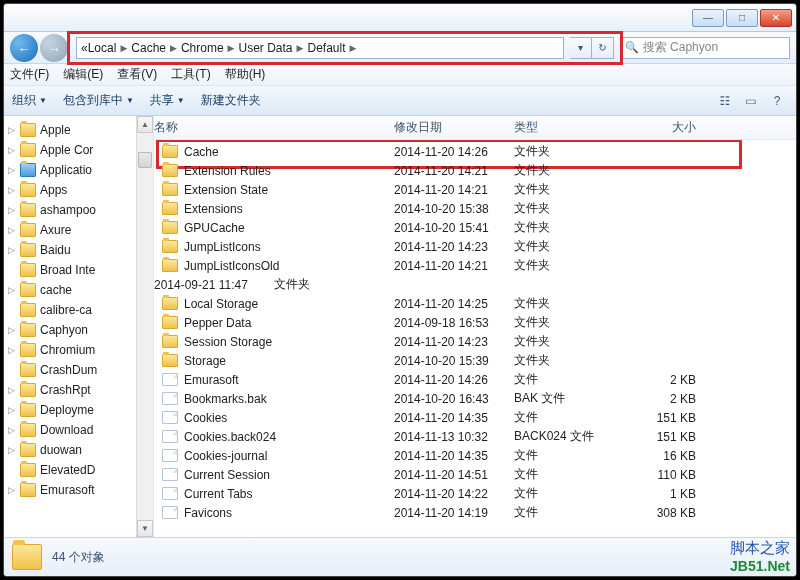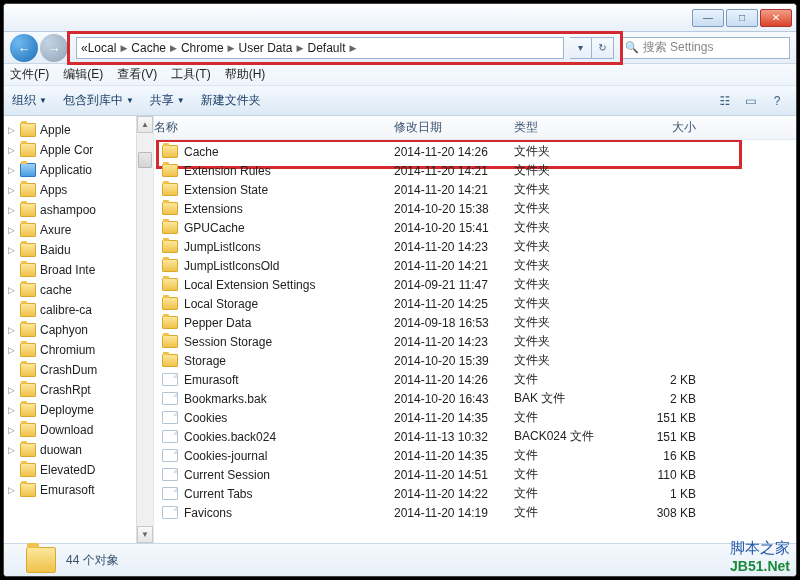--- a/index.html
+++ b/index.html
@@ -40,21 +40,21 @@
 .rows{flex:1;overflow:hidden;padding-top:2px}
 .row{height:19px;display:flex;align-items:center;color:#222;position:relative}
 .row .c-name{display:flex;align-items:center}
 .row .ricon{width:16px;height:13px;margin:0 6px 0 8px}
 .row.folder .ricon{background:linear-gradient(#fce79b,#f0c24a);border:1px solid #d9a82f;border-radius:1px;position:relative}
 .row.folder .ricon::before{content:"";position:absolute;top:-3px;left:0;width:6px;height:3px;background:#f0c24a;border-radius:1px 1px 0 0}
 .row.file .ricon{background:#fff;border:1px solid #b5c4d4;border-radius:1px;position:relative}
 .row.file .ricon::after{content:"";position:absolute;top:0;right:0;width:4px;height:4px;background:linear-gradient(135deg,transparent 50%,#d9e3ed 50%)}
 .row.hl::before{content:"";position:absolute;top:-3px;left:2px;width:580px;height:24px;border:3px solid #d4292f;pointer-events:none}
 .row .c-size{text-align:right;padding-right:8px}
-.statusbar{height:33px;background:linear-gradient(#f5f9fd,#e7eff7);border-top:1px solid #cad8e6;display:flex;align-items:center;padding:0 22px;color:#3a5470}
+.statusbar{height:39px;background:linear-gradient(#f5f9fd,#e7eff7);border-top:1px solid #cad8e6;display:flex;align-items:center;padding:0 8px;color:#3a5470}
 .statusbar .bigicon{width:30px;height:26px;background:linear-gradient(#fce79b,#f0c24a);border:1px solid #d9a82f;border-radius:2px;margin-right:10px;position:relative}
 .statusbar .bigicon::before{content:"";position:absolute;top:-5px;left:0;width:12px;height:5px;background:#f0c24a;border-radius:2px 2px 0 0}
 .watermark{position:absolute;bottom:6px;right:10px;text-align:right;font-family:"SimSun",serif}
 .watermark .l1{color:#2257a8;font-size:15px;font-weight:normal}
 .watermark .l2{color:#1a8a3a;font-size:14px;font-weight:bold}
 .scrollv{position:absolute;right:0;top:0;bottom:0;width:17px;background:#f0f0f0;border-left:1px solid #dcdcdc}
 .scrollv .sbtn{height:17px;background:linear-gradient(#f7f7f7,#e6e6e6);border:1px solid #c9c9c9;display:flex;align-items:center;justify-content:center;font-size:8px;color:#666}
 .scrollv .thumb{height:16px;background:linear-gradient(#e8e8e8,#d4d4d4);border:1px solid #b9b9b9;border-radius:1px;margin:1px}
 .scrollv .track{flex:1}
 .scrollv{display:flex;flex-direction:column}
@@ -88,21 +88,21 @@
           <span>Default</span> 
           <span class="sep">▶</span>
         </div>
     </div>
     <div class="addrbtns">
       <div class="addrbtn">▾</div>
       <div class="addrbtn">↻</div>
     </div>
     <div class="searchbox">
       <span class="sicon">🔍</span>
-      <span>搜索 Settings</span>
+      <span>搜索 Caphyon</span>
     </div>
   </div>
 
   <div class="menubar" id="menubar">
       <span>文件(F)</span>
       <span>编辑(E)</span>
       <span>查看(V)</span>
       <span>工具(T)</span>
       <span>帮助(H)</span>
     </div>
@@ -299,24 +299,20 @@
           <div class="row folder">
             <div class="c-name">
               <span class="ricon"></span>
               <span>JumpListIconsOld</span>
             </div>
             <div class="c-date">2014-11-20 14:21</div>
             <div class="c-type">文件夹</div>
             <div class="c-size"></div>
           </div>
           <div class="row folder">
-            <div class="c-name">
-              <span class="ricon"></span>
-              <span>Local Extension Settings</span>
-            </div>
             <div class="c-date">2014-09-21 11:47</div>
             <div class="c-type">文件夹</div>
             <div class="c-size"></div>
           </div>
           <div class="row folder">
             <div class="c-name">
               <span class="ricon"></span>
               <span>Local Storage</span>
             </div>
             <div class="c-date">2014-11-20 14:25</div>

